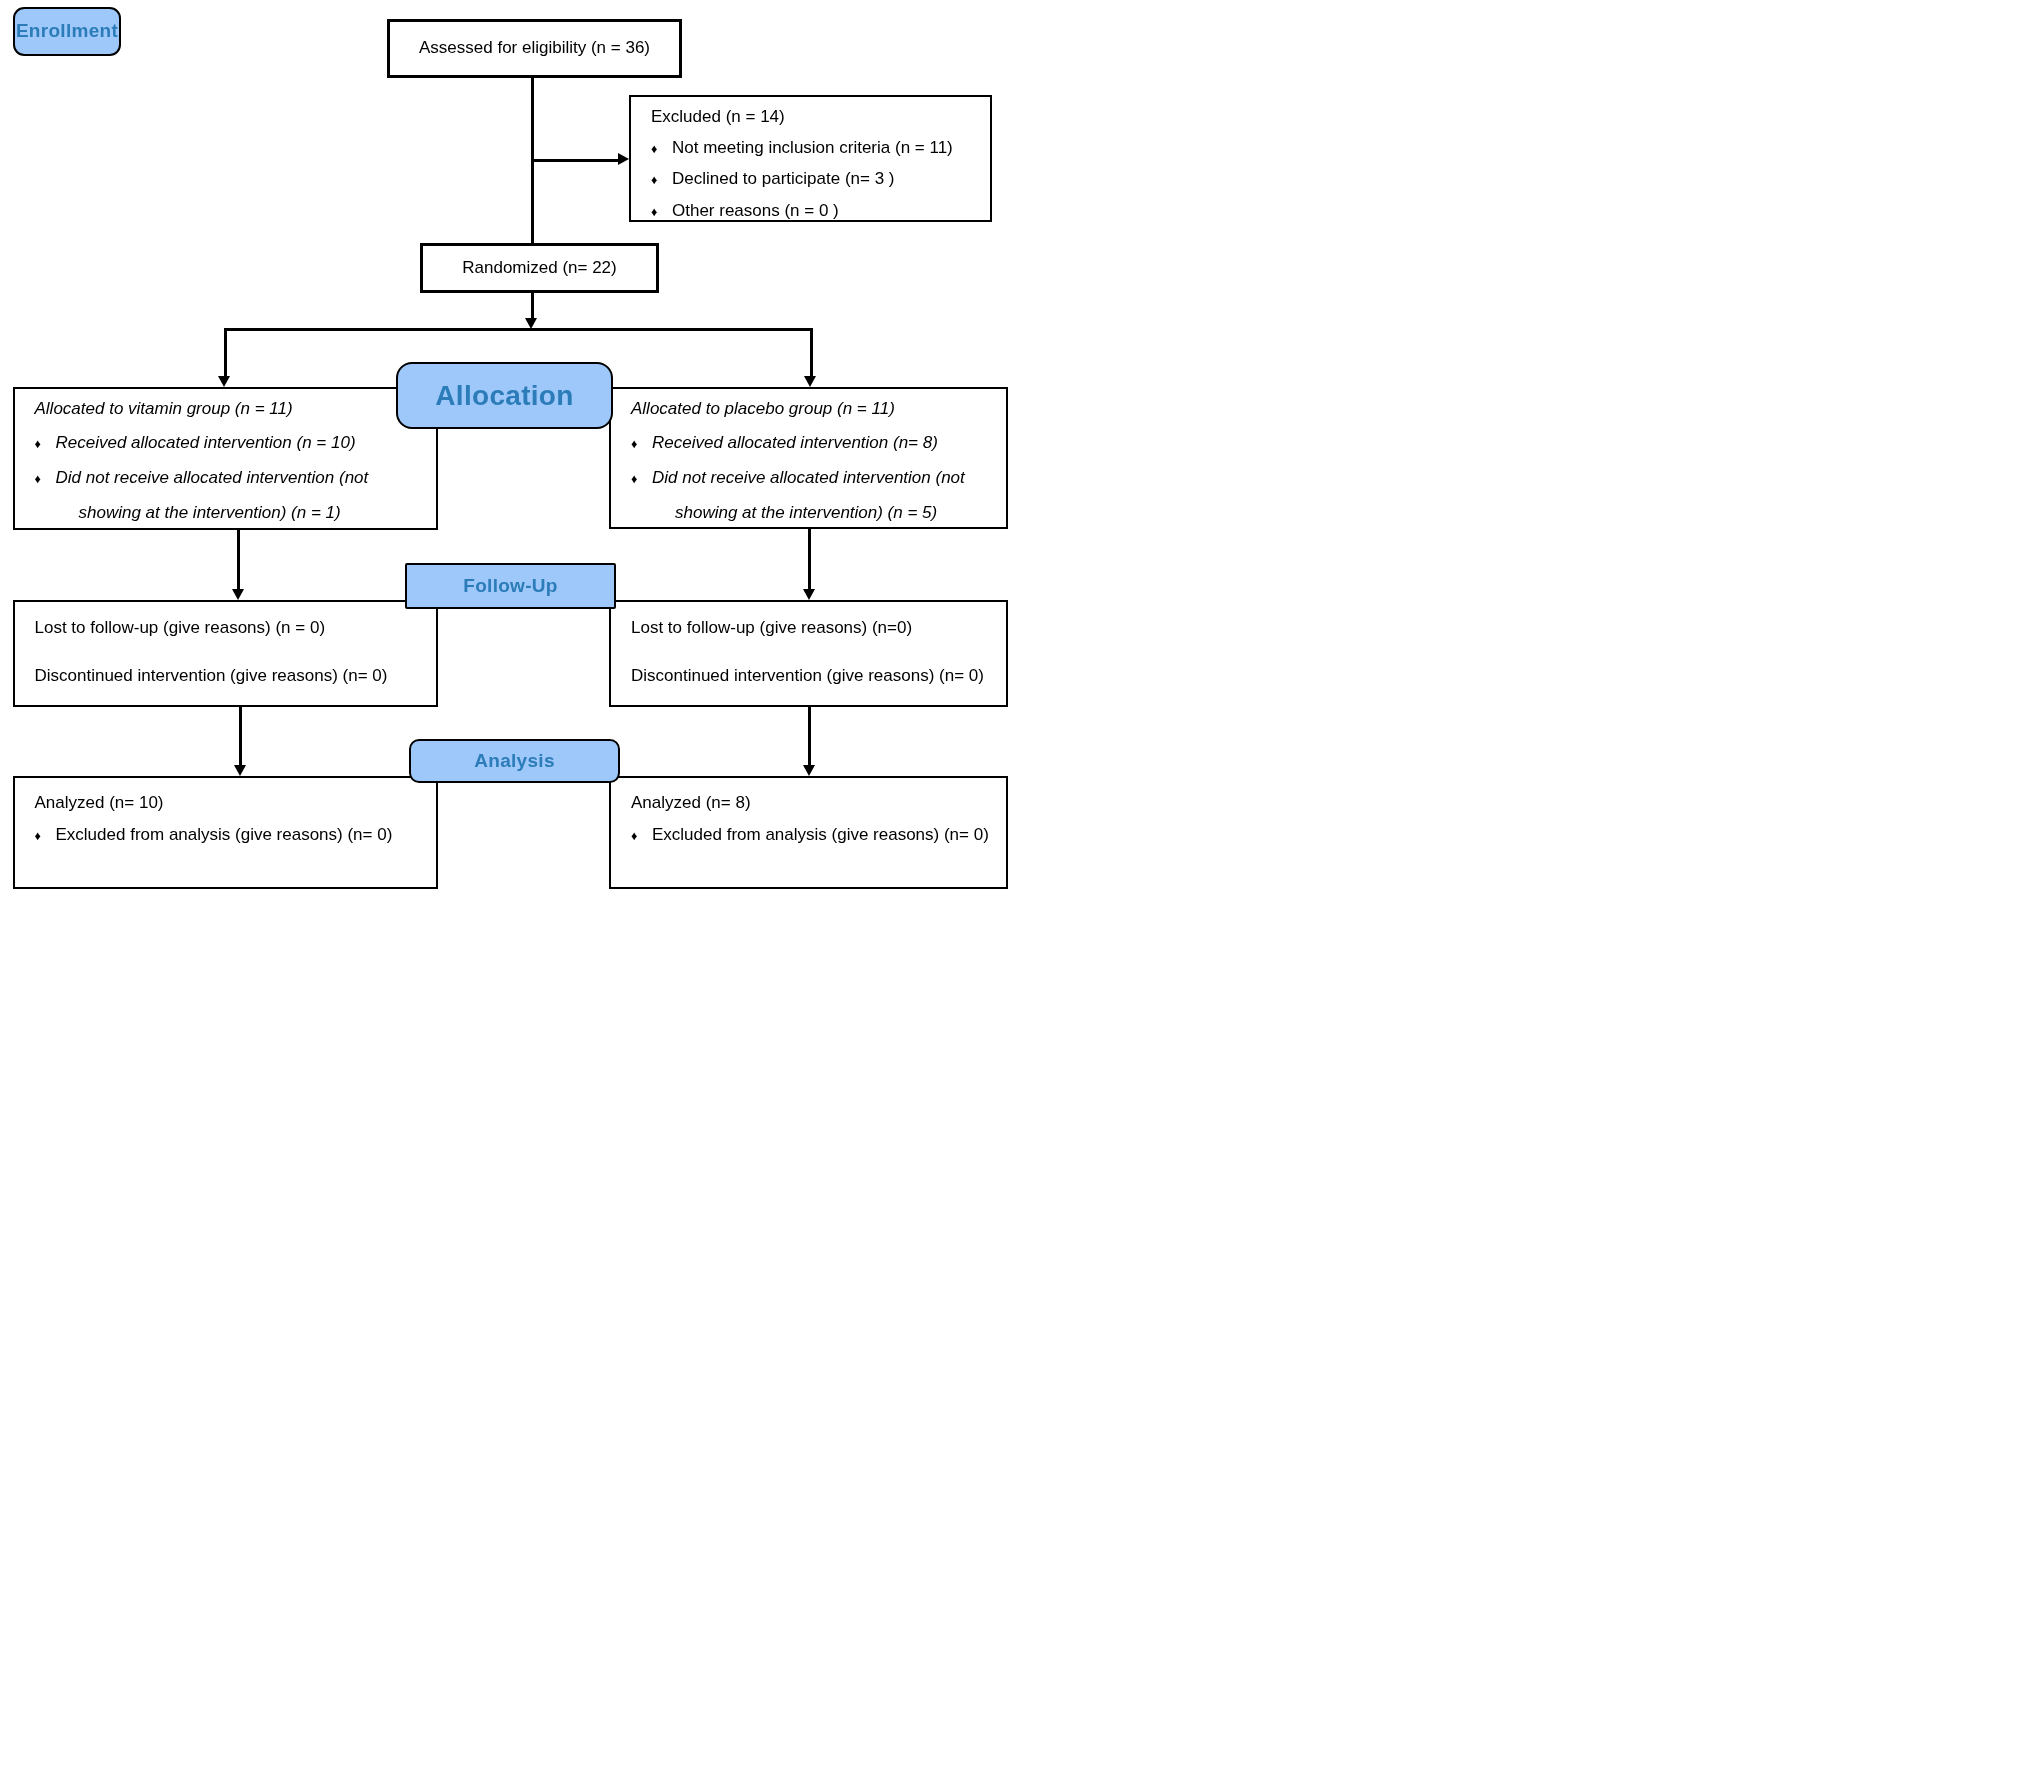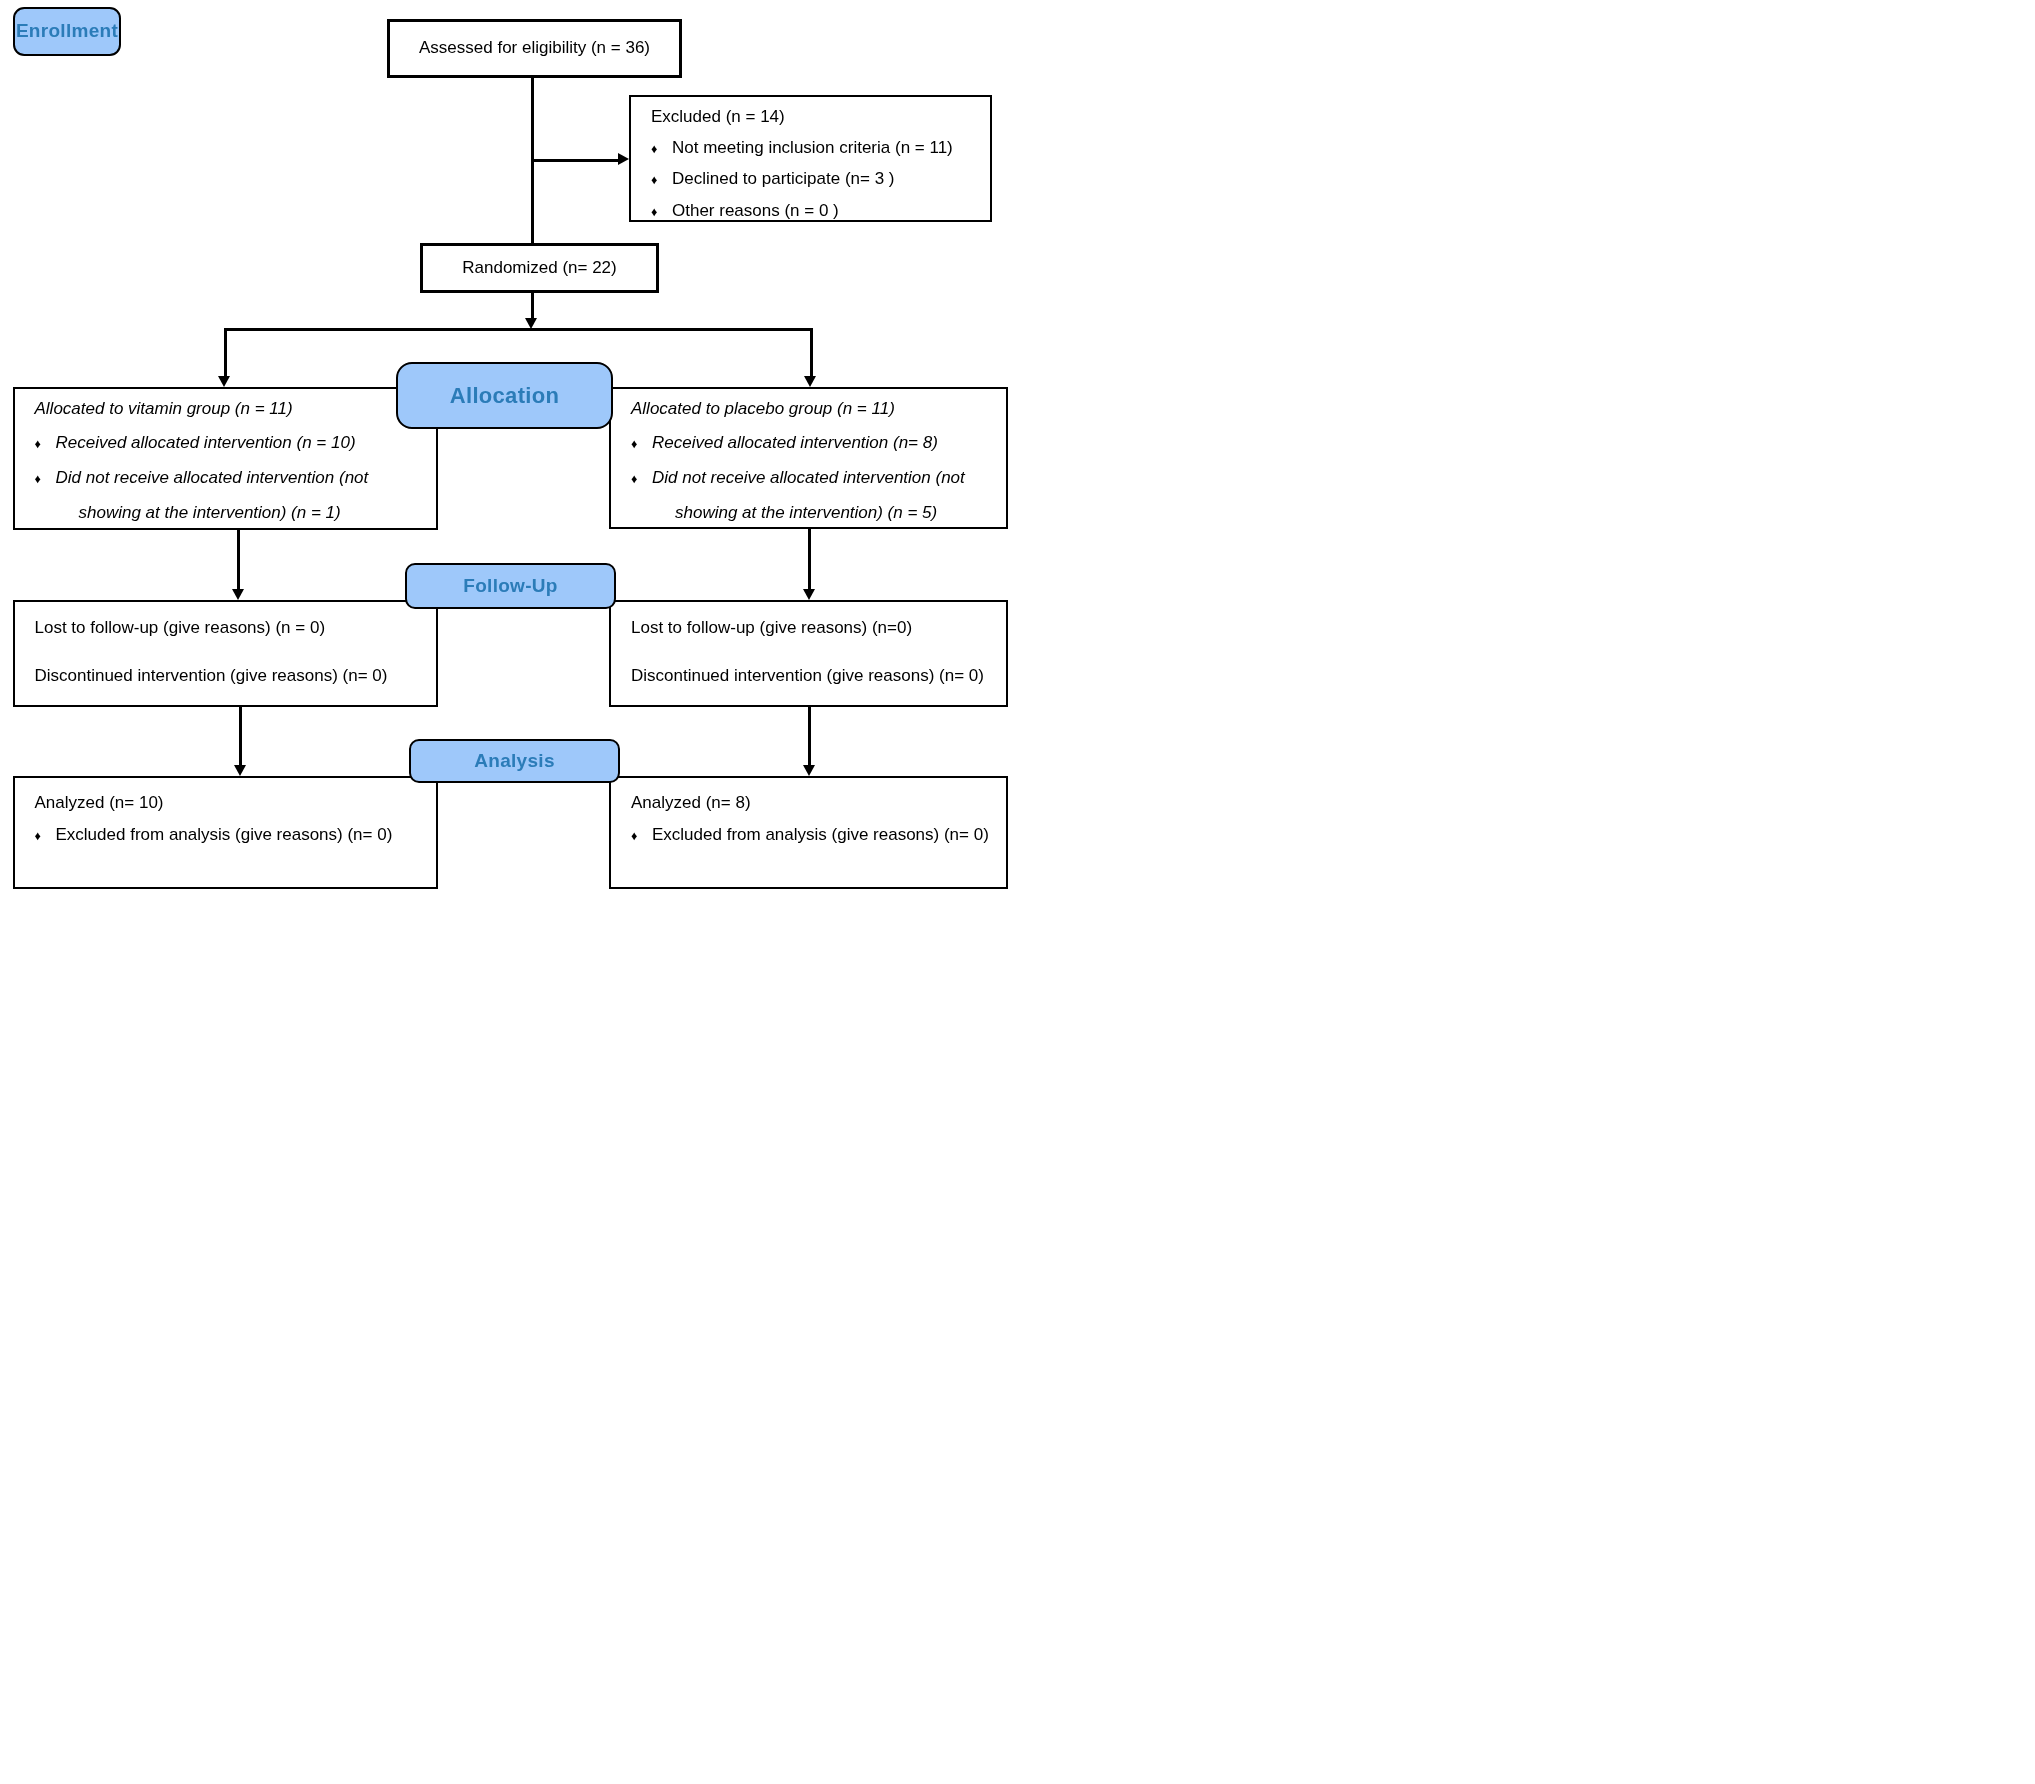--- a/index.html
+++ b/index.html
@@ -64,24 +64,24 @@
   <div class="arr down" style="left:803px;top:589px;"></div>
 
   <div class="vline" style="left:239px;top:707px;width:2.5px;height:59px;"></div>
   <div class="arr down" style="left:234px;top:765px;"></div>
   <div class="vline" style="left:808px;top:707px;width:2.5px;height:59px;"></div>
   <div class="arr down" style="left:803px;top:765px;"></div>
 
   <div class="pill" style="left:13px;top:6.9px;width:108px;height:49px;border-radius:11.2px;">
     <span>Enrollment</span>
   </div>
-  <div class="pill" style="left:396px;top:362px;width:217px;height:67px;border-radius:16px;font-size:22px;justify-content:center;">
+  <div class="pill" style="left:396px;top:362px;width:217px;height:67px;border-radius:16px;font-size:28px;justify-content:center;">
     <span>Allocation</span>
   </div>
-  <div class="pill" style="left:405px;top:563px;width:211px;height:46px;border-radius:10px;">
+  <div class="pill" style="left:405px;top:563px;width:211px;height:46px;border-radius:2px;">
     <span>Follow-Up</span>
   </div>
   <div class="pill" style="left:409px;top:739px;width:211px;height:44px;border-radius:10px;">
     <span>Analysis</span>
   </div>
 
   <div class="box heavy" style="left:387px;top:18.7px;width:295px;height:59px;">
     <div class="centerTxt">Assessed for eligibility (n = 36)</div>
   </div>
 

